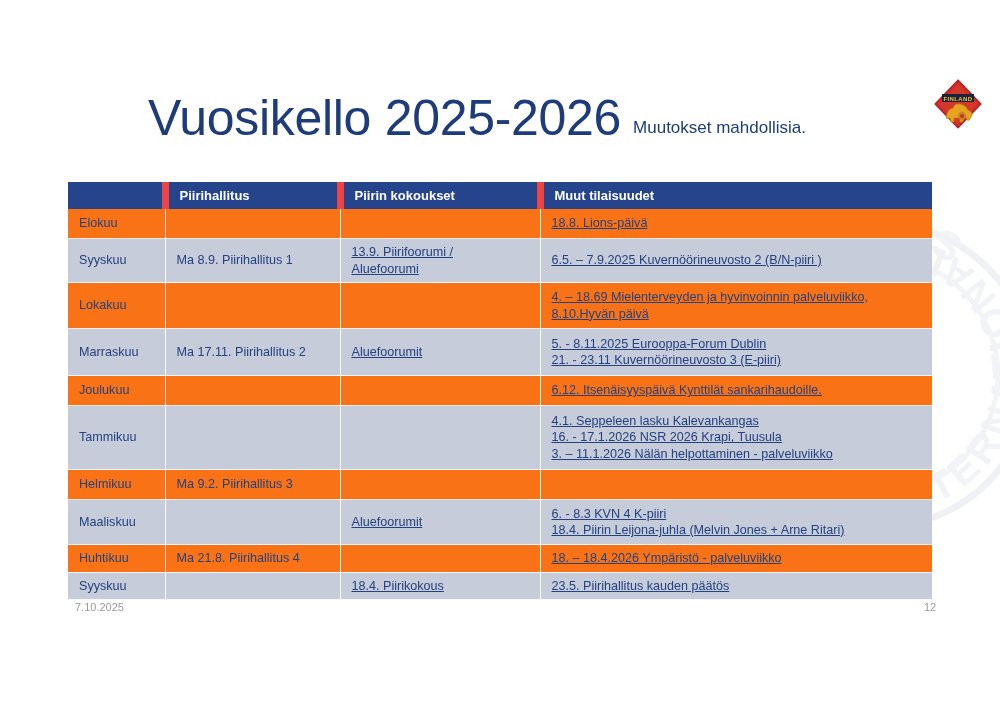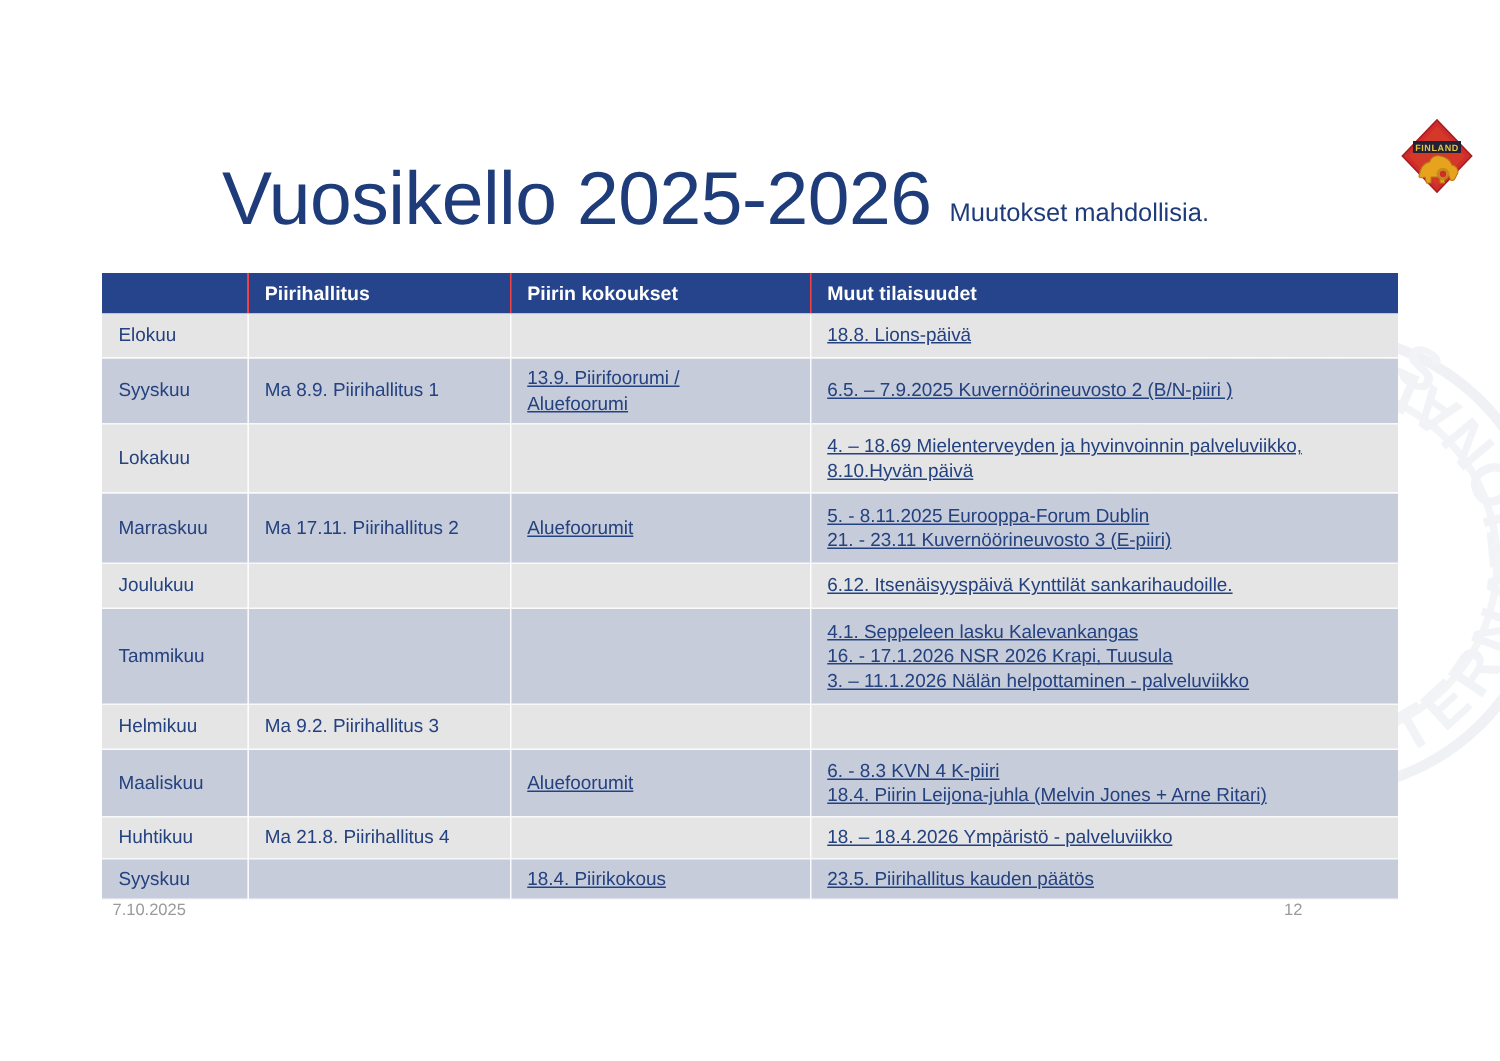--- a/index.html
+++ b/index.html
@@ -44,21 +44,21 @@
     top: 78px;
     width: 52px;
     height: 54px;
     z-index: 4;
   }
 
   
   #title-block {
     position: absolute;
     left: 148px;
-    top: 103px;
+    top: 89px;
     z-index: 3;
     white-space: nowrap;
   }
   #title {
     display: inline-block;
     font-size: 50px;
     line-height: 58px;
     font-weight: 400;
     color: #1f3c7a;
     letter-spacing: -0.3px;
@@ -94,36 +94,36 @@
   #agenda-table col.c-other { width: 392px; }
 
   #agenda-table thead th {
     background: #26448b;
     color: #ffffff;
     font-weight: bold;
     font-size: 13px;
     text-align: left;
     padding: 6px 0 6px 11px;
     height: 14px;
-    border-right: 1px solid #ef4444;
+    border-right: 7px solid #ef4444;
     vertical-align: middle;
     white-space: nowrap;
   }
   #agenda-table thead th:last-child { border-right: none; }
 
   #agenda-table tbody td {
     padding: 5px 8px 5px 11px;
     vertical-align: middle;
     border-right: 1px solid rgba(255,255,255,0.9);
     border-bottom: 1px solid rgba(255,255,255,0.85);
     line-height: 16.5px;
   }
   #agenda-table tbody td:last-child { border-right: none; }
 
-  #agenda-table tbody tr.band-light td { background: #e5e5e5; margin-left: 48px; }
+  #agenda-table tbody tr.band-light td { background: #f97316; margin-left: 48px; }
   #agenda-table tbody tr.band-dark  td { background: #c7ccda; }
 
   #agenda-table tbody td.month { white-space: nowrap; }
   #agenda-table tbody td .line { display: block; white-space: nowrap; text-decoration: underline; }
 
   
   tr[data-h="29"] td { height: 19px; }
   tr[data-h="35"] td { height: 25px; }
   tr[data-h="45"] td { height: 35px; }
   tr[data-h="46"] td { height: 36px; }
@@ -136,21 +136,21 @@
   #footer-date {
     position: absolute;
     left: 75px;
     top: 601px;
     font-size: 11px;
     color: #9a9a9a;
     z-index: 3;
   }
   #footer-page {
     position: absolute;
-    left: 856px;
+    left: 924px;
     top: 601px;
     font-size: 11px;
     color: #9a9a9a;
     z-index: 3;
   }
 </style>
 </head>
 <body>
 
 <div id="slide">

